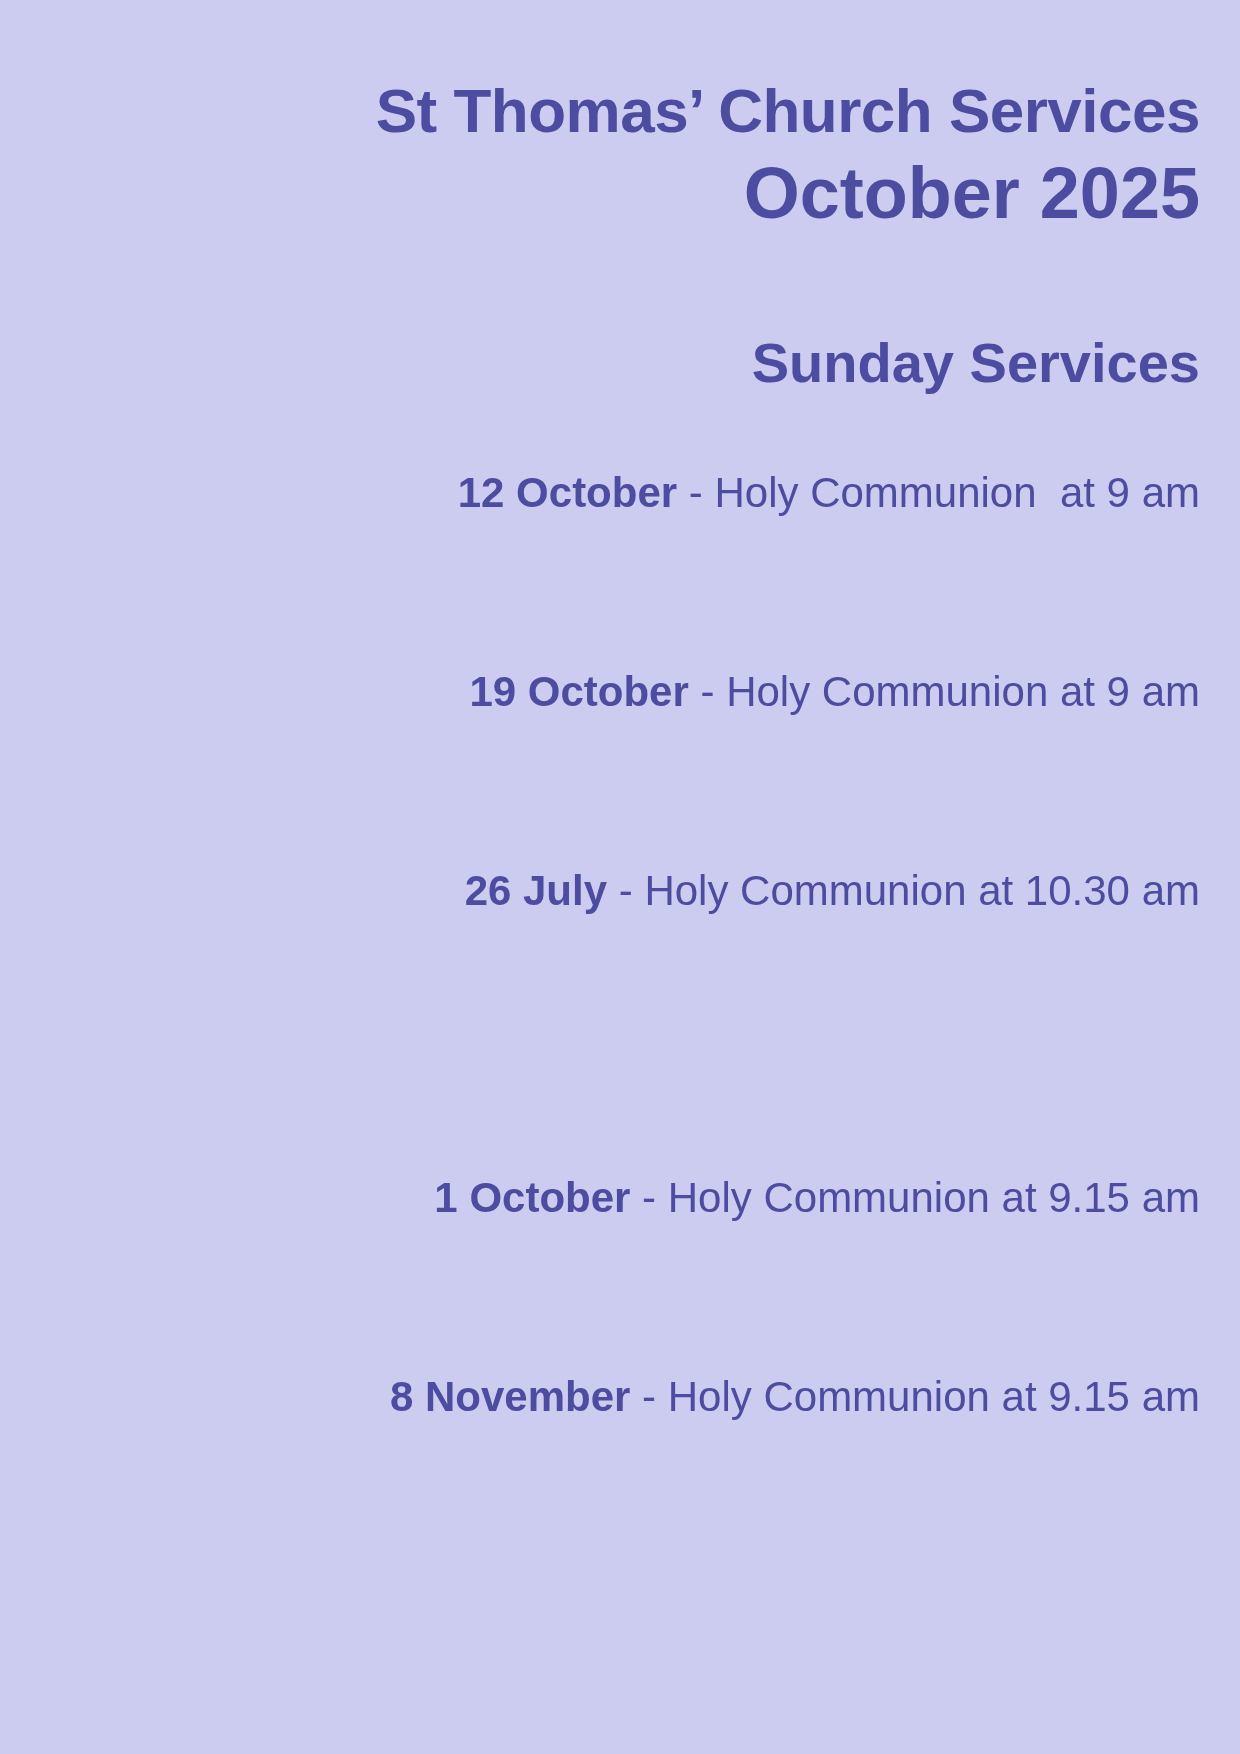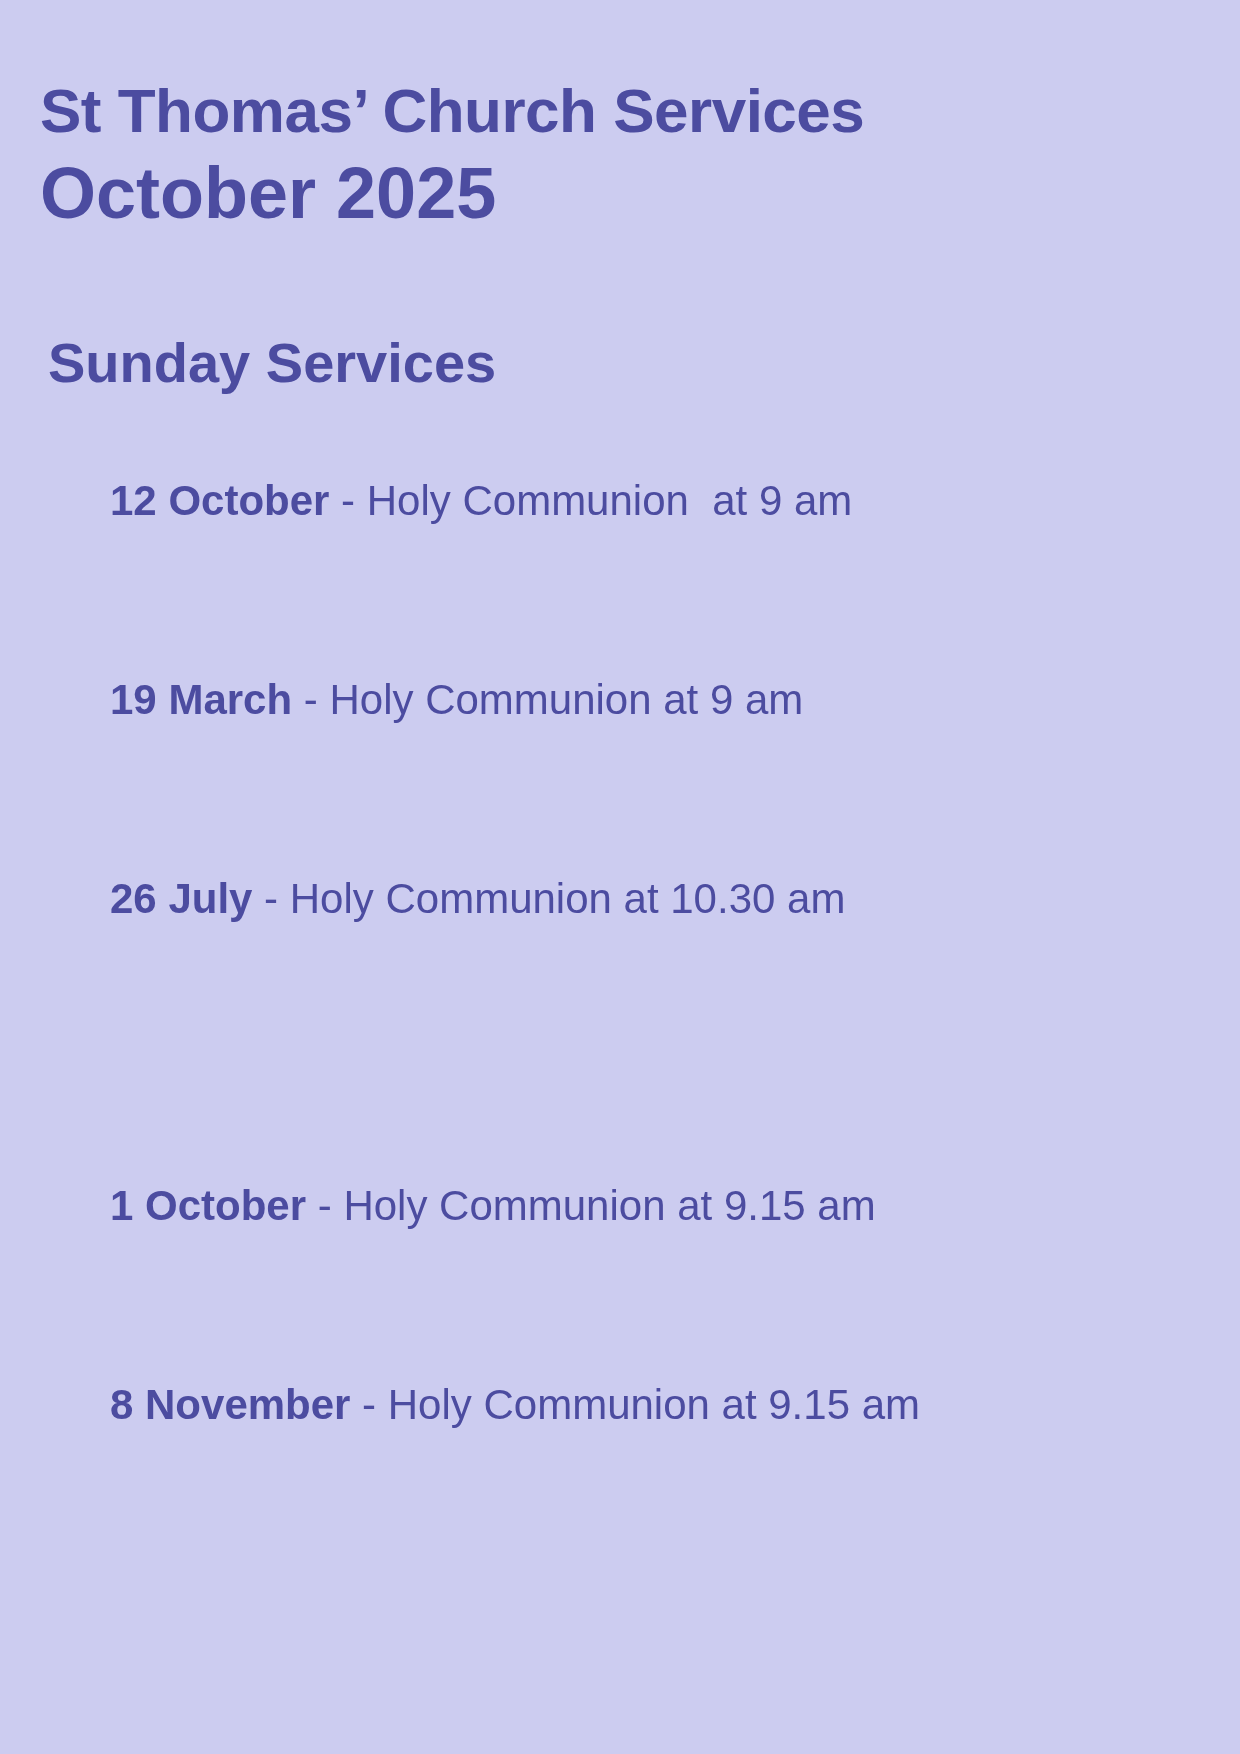--- a/index.html
+++ b/index.html
@@ -12,21 +12,21 @@
     background: #ccccf0;
     font-family: "Liberation Sans", sans-serif;
     color: #4c4ca0;
     overflow: hidden;
   }
   .poster {
     width: 1240px;
     height: 1754px;
     box-sizing: border-box;
     padding: 60px 40px 40px 40px;
-    text-align: left;
+    text-align: right;
   }
   .title-line-1 {
     font-size: 62px;
     font-weight: bold;
     line-height: 1.0;
     letter-spacing: -0.5px;
     margin: 20px 0 0 0;
   }
   .title-line-2 {
     font-size: 72px;
@@ -34,21 +34,21 @@
     line-height: 1.05;
     margin: 14px 0 0 0;
   }
   .section {
     margin-top: 0;
   }
   .section-heading {
     font-size: 56px;
     font-weight: bold;
     line-height: 1.1;
-    margin: 8px;
+    margin: 0;
   }
   .section-sunday {
     margin-top: 100px;
   }
   .section-midweek {
     margin-top: 108px;
   }
   .entry {
     font-size: 42px;
     line-height: 1.58;
@@ -70,21 +70,21 @@
   <div class="title-line-1">St Thomas’ Church Services</div>
   <div class="title-line-2">October 2025</div>
 
   <div class="section section-sunday">
     <div class="section-heading">Sunday Services</div>
 
     <div class="entry">
       <span class="date">12 October</span><span> - </span><span>Holy Communion  at 9 am</span>
     </div>
     <div class="entry">
-      <span class="date">19 March</span><span> - </span><span>Holy Communion at 9 am</span>
+      <span class="date">19 October</span><span> - </span><span>Holy Communion at 9 am</span>
     </div>
     <div class="entry">
       <span class="date">26 July</span><span> - </span><span>Holy Communion at 10.30 am</span>
     </div>
   </div>
 
   <div class="section section-midweek">
 
     <div class="entry entry-first">
       <span class="date">1 October</span><span> - </span><span>Holy Communion at 9.15 am</span>

